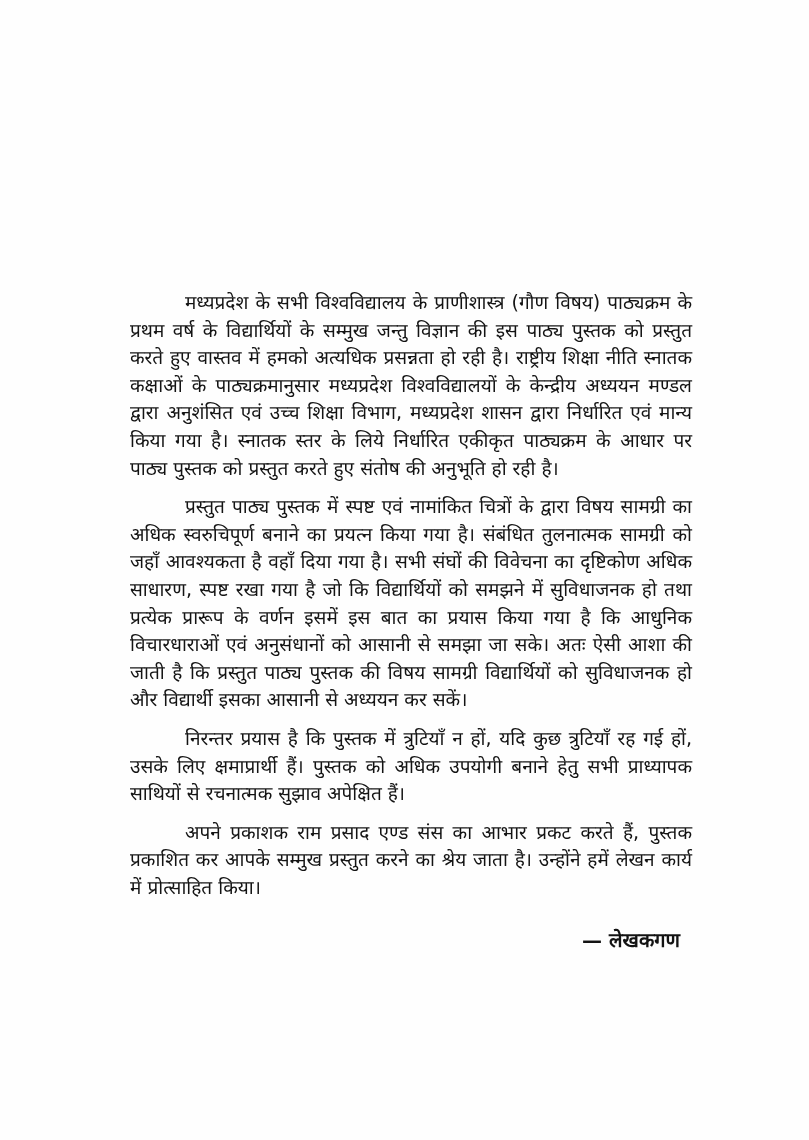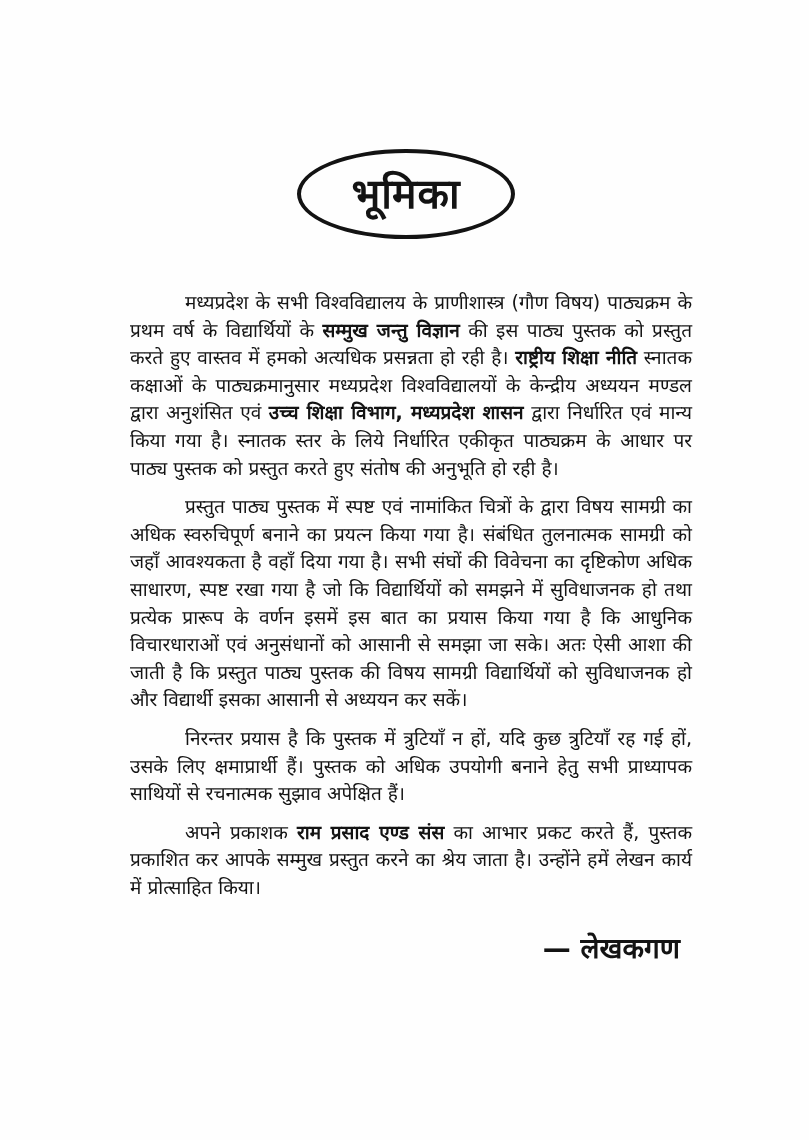--- a/index.html
+++ b/index.html
@@ -42,40 +42,37 @@
     width: 562px;
     font-size: 19px;
     line-height: 27.6px;
     text-align: justify;
   }
   .para {
     margin: 0 0 11px 0;
     text-indent: 55px;
   }
   .bold {
-    font-weight: bold;
+    font-weight: normal;
     margin-top: 14px;
   }
   .signature {
-    margin-top: 33px;
+    margin-top: 24px;
     padding-right: 12px;
     text-align: right;
-    font-size: 28px;
+    font-size: 20px;
     font-weight: bold;
     line-height: 30px;
   }
 </style>
 </head>
 <body>
 
 <div class="page">
 
-  <div class="title-oval">
-    <span class="title-text">भूमिका</span>
-  </div>
 
   <div class="body-block">
     <p class="para"><span>मध्यप्रदेश के सभी विश्वविद्यालय के प्राणीशास्त्र (गौण विषय) पाठ्यक्रम के प्रथम वर्ष के विद्यार्थियों के </span><span class="bold">सम्मुख जन्तु विज्ञान</span><span> की इस पाठ्य पुस्तक को प्रस्तुत करते हुए वास्तव में हमको अत्यधिक प्रसन्नता हो रही है। </span><span class="bold">राष्ट्रीय शिक्षा नीति</span><span> स्नातक कक्षाओं के पाठ्यक्रमानुसार मध्यप्रदेश विश्वविद्यालयों के केन्द्रीय अध्ययन मण्डल द्वारा अनुशंसित एवं </span><span class="bold">उच्च शिक्षा विभाग, मध्यप्रदेश शासन</span><span> द्वारा निर्धारित एवं मान्य किया गया है। स्नातक स्तर के लिये निर्धारित एकीकृत पाठ्यक्रम के आधार पर पाठ्य पुस्तक को प्रस्तुत करते हुए संतोष की अनुभूति हो रही है।</span></p>
     <p class="para"><span>प्रस्तुत पाठ्य पुस्तक में स्पष्ट एवं नामांकित चित्रों के द्वारा विषय सामग्री का अधिक स्वरुचिपूर्ण बनाने का प्रयत्न किया गया है। संबंधित तुलनात्मक सामग्री को जहाँ आवश्यकता है वहाँ दिया गया है। सभी संघों की विवेचना का दृष्टिकोण अधिक साधारण, स्पष्ट रखा गया है जो कि विद्यार्थियों को समझने में सुविधाजनक हो तथा प्रत्येक प्रारूप के वर्णन इसमें इस बात का प्रयास किया गया है कि आधुनिक विचारधाराओं एवं अनुसंधानों को आसानी से समझा जा सके। अतः ऐसी आशा की जाती है कि प्रस्तुत पाठ्य पुस्तक की विषय सामग्री विद्यार्थियों को सुविधाजनक हो और विद्यार्थी इसका आसानी से अध्ययन कर सकें।</span></p>
     <p class="para"><span>निरन्तर प्रयास है कि पुस्तक में त्रुटियाँ न हों, यदि कुछ त्रुटियाँ रह गई हों, उसके लिए क्षमाप्रार्थी हैं। पुस्तक को अधिक उपयोगी बनाने हेतु सभी प्राध्यापक साथियों से रचनात्मक सुझाव अपेक्षित हैं।</span></p>
     <p class="para"><span>अपने प्रकाशक </span><span class="bold">राम प्रसाद एण्ड संस</span><span> का आभार प्रकट करते हैं, पुस्तक प्रकाशित कर आपके सम्मुख प्रस्तुत करने का श्रेय जाता है। उन्होंने हमें लेखन कार्य में प्रोत्साहित किया।</span></p>
 
     <div class="signature">— लेखकगण</div>
   </div>
 

